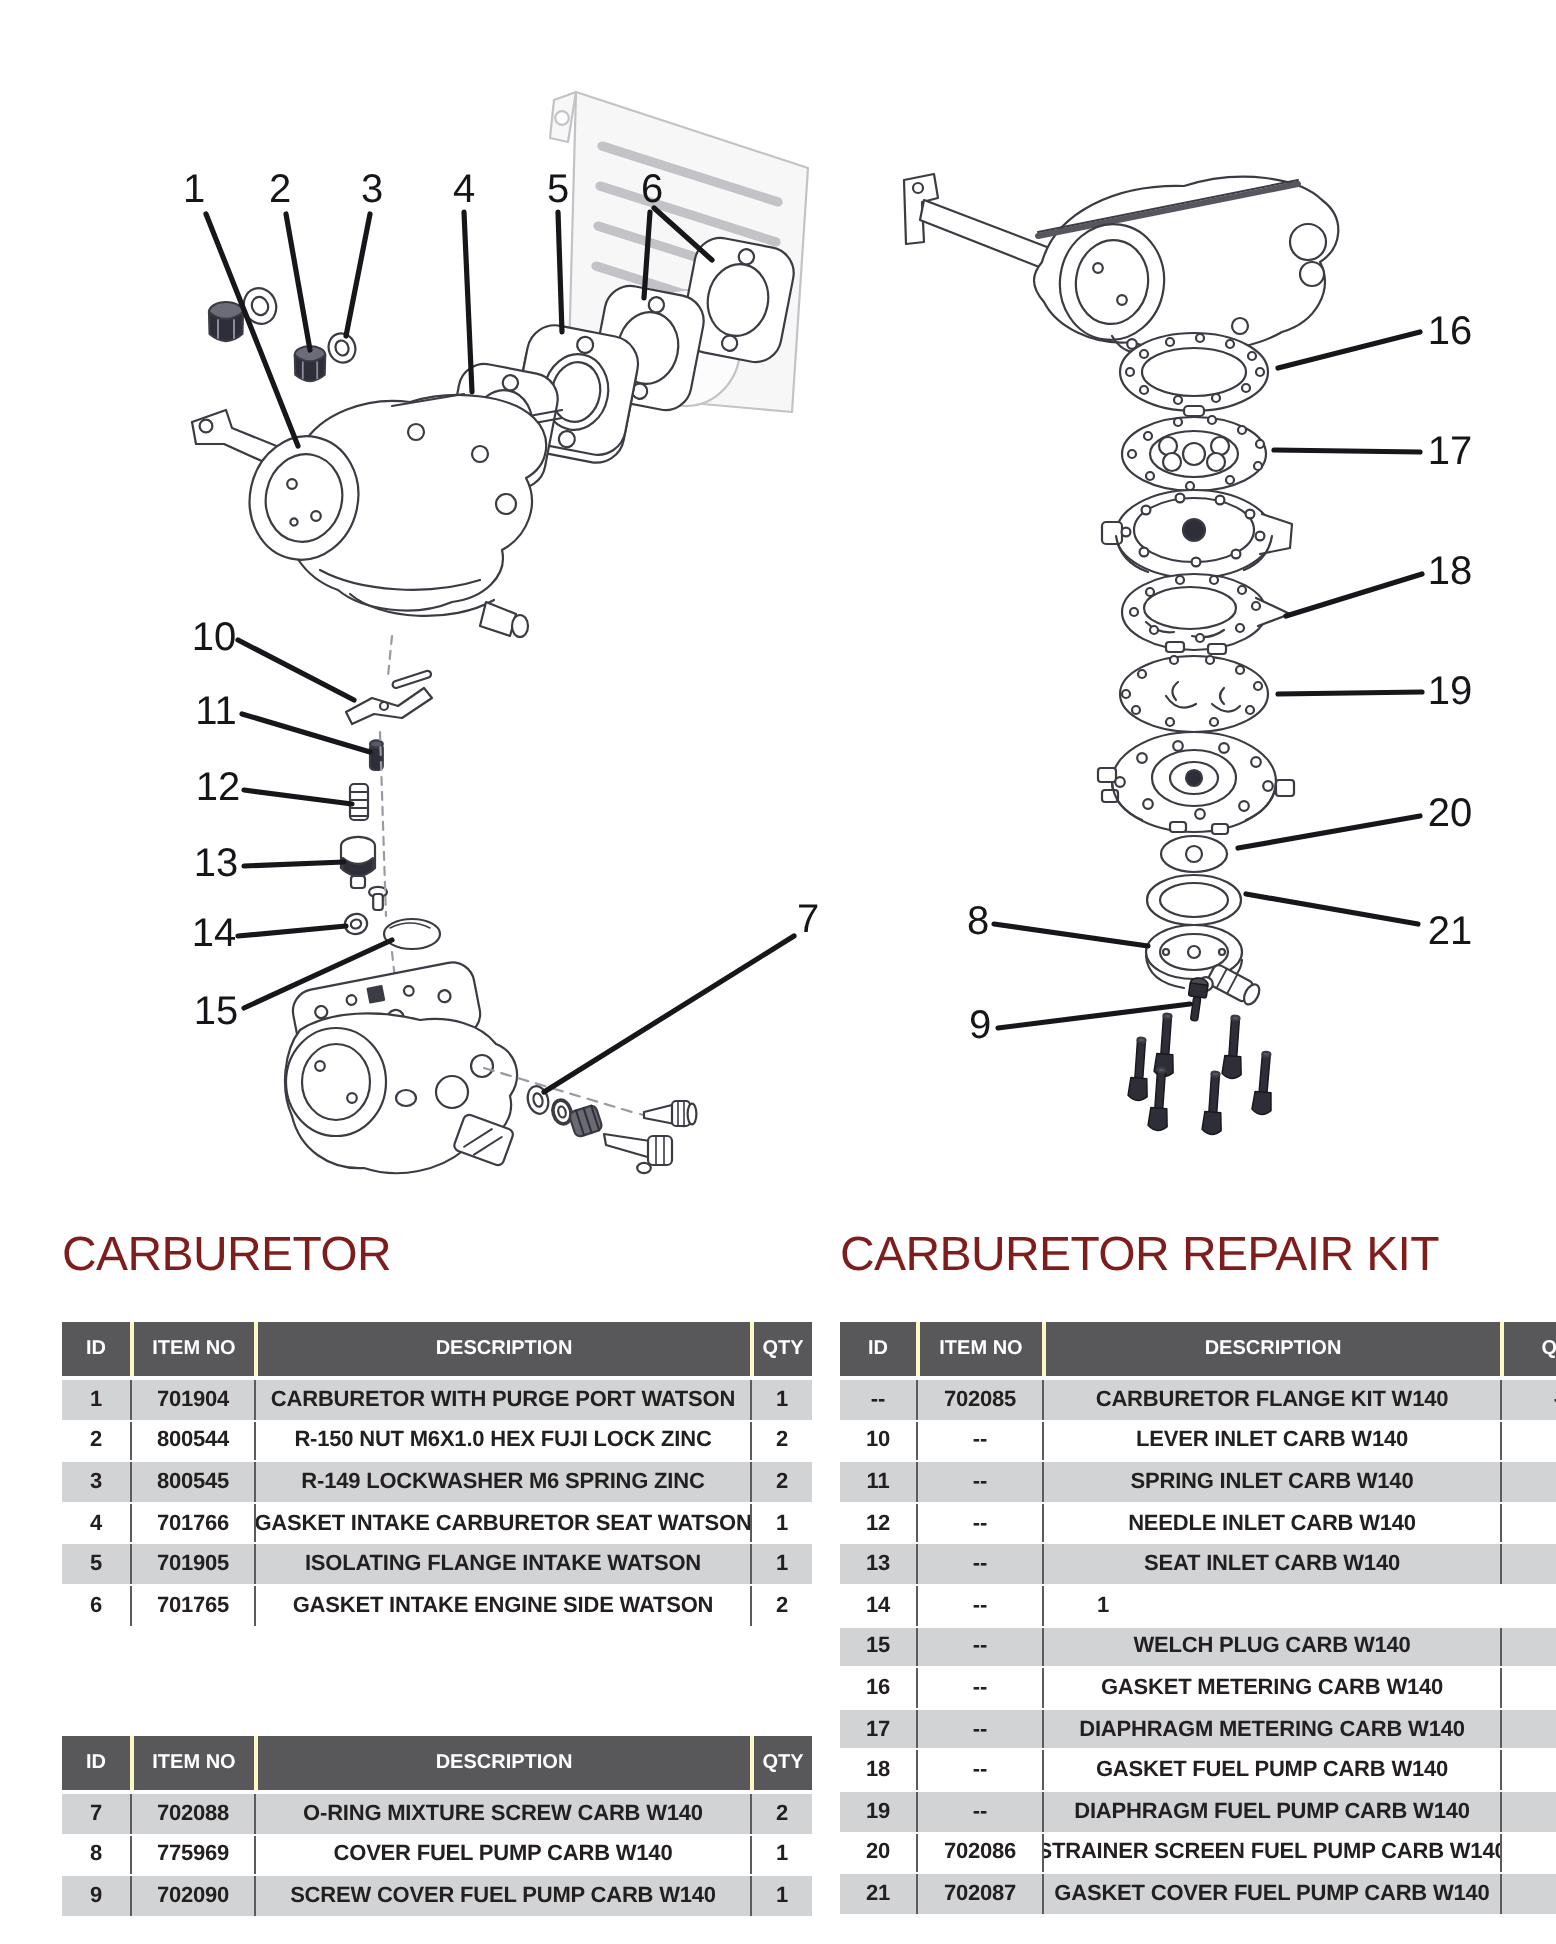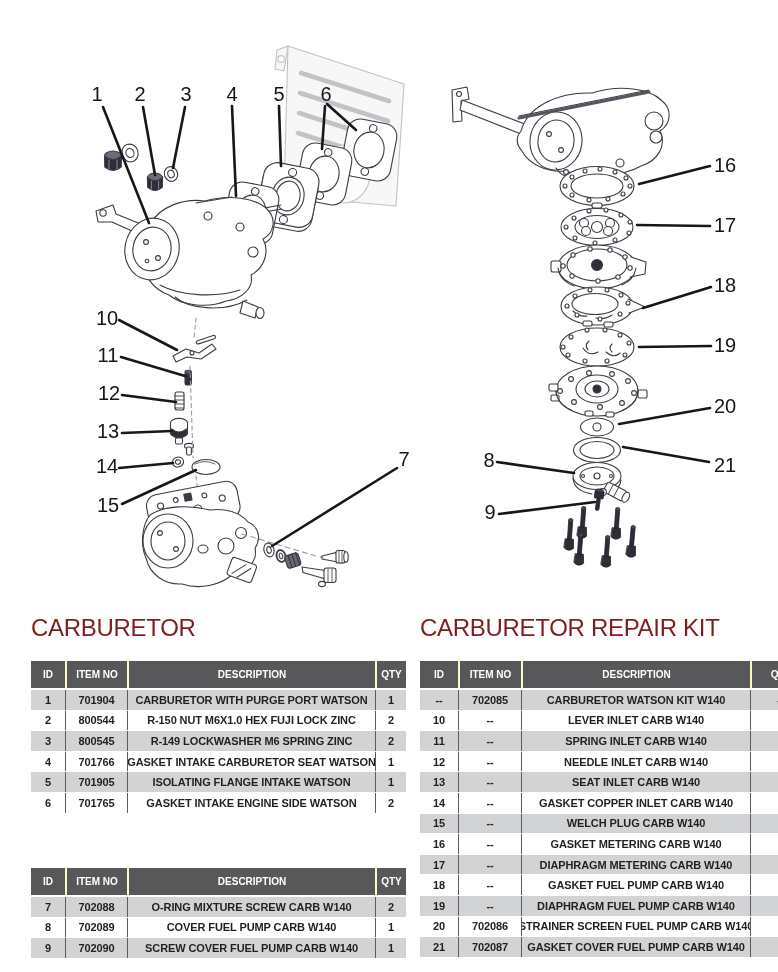--- a/index.html
+++ b/index.html
@@ -518,21 +518,21 @@
   </div>
   <div class="tbody">
         <div class="trow alt">
           <div class="tcell c0">7</div>
           <div class="tcell c1">702088</div>
           <div class="tcell c2">O-RING MIXTURE SCREW CARB W140</div>
           <div class="tcell c3">2</div>
         </div>
         <div class="trow">
           <div class="tcell c0">8</div>
-          <div class="tcell c1">702089</div>
+          <div class="tcell c1">775969</div>
           <div class="tcell c2">COVER FUEL PUMP CARB W140</div>
           <div class="tcell c3">1</div>
         </div>
         <div class="trow alt">
           <div class="tcell c0">9</div>
           <div class="tcell c1">702090</div>
           <div class="tcell c2">SCREW COVER FUEL PUMP CARB W140</div>
           <div class="tcell c3">1</div>
         </div>
       </div>
@@ -542,21 +542,21 @@
   <div class="thead">
     <div class="hcell c0">ID</div>
     <div class="hcell c1">ITEM NO</div>
     <div class="hcell c2">DESCRIPTION</div>
     <div class="hcell c3">QTY</div>
   </div>
   <div class="tbody">
         <div class="trow alt">
           <div class="tcell c0">--</div>
           <div class="tcell c1">702085</div>
-          <div class="tcell c2">CARBURETOR WATSON KIT W140</div>
+          <div class="tcell c2">CARBURETOR FLANGE KIT W140</div>
           <div class="tcell c3">--</div>
         </div>
         <div class="trow">
           <div class="tcell c0">10</div>
           <div class="tcell c1">--</div>
           <div class="tcell c2">LEVER INLET CARB W140</div>
           <div class="tcell c3">1</div>
         </div>
         <div class="trow alt">
           <div class="tcell c0">11</div>
@@ -572,21 +572,20 @@
         </div>
         <div class="trow alt">
           <div class="tcell c0">13</div>
           <div class="tcell c1">--</div>
           <div class="tcell c2">SEAT INLET CARB W140</div>
           <div class="tcell c3">1</div>
         </div>
         <div class="trow">
           <div class="tcell c0">14</div>
           <div class="tcell c1">--</div>
-          <div class="tcell c2">GASKET COPPER INLET CARB W140</div>
           <div class="tcell c3">1</div>
         </div>
         <div class="trow alt">
           <div class="tcell c0">15</div>
           <div class="tcell c1">--</div>
           <div class="tcell c2">WELCH PLUG CARB W140</div>
           <div class="tcell c3">1</div>
         </div>
         <div class="trow">
           <div class="tcell c0">16</div>

